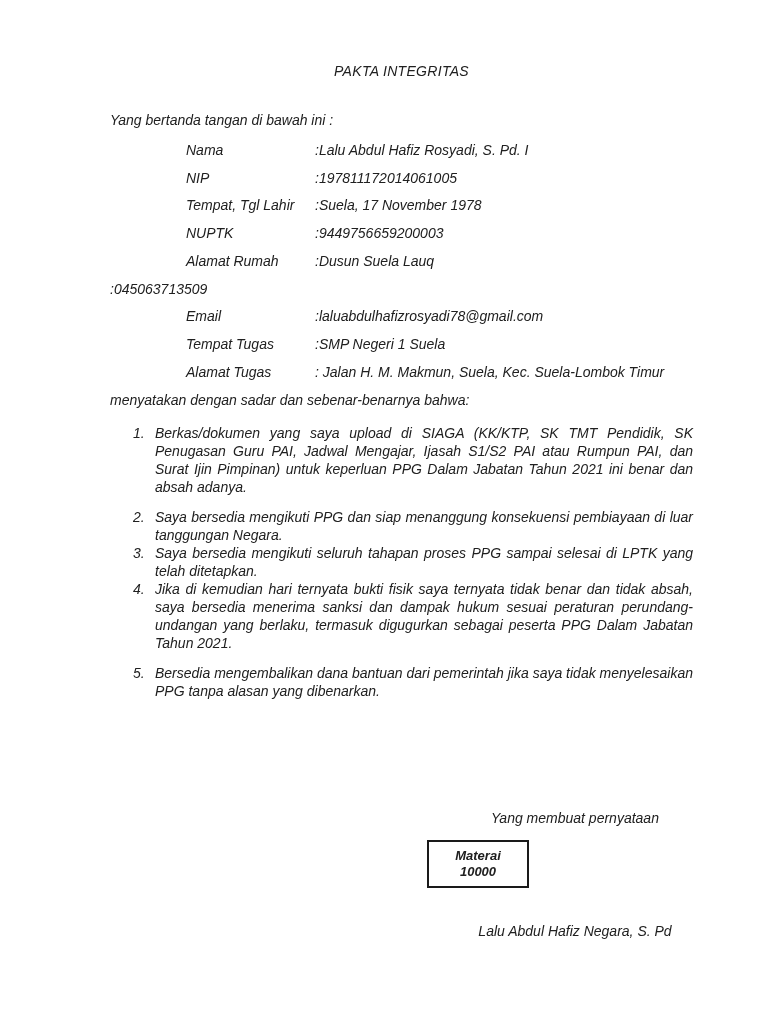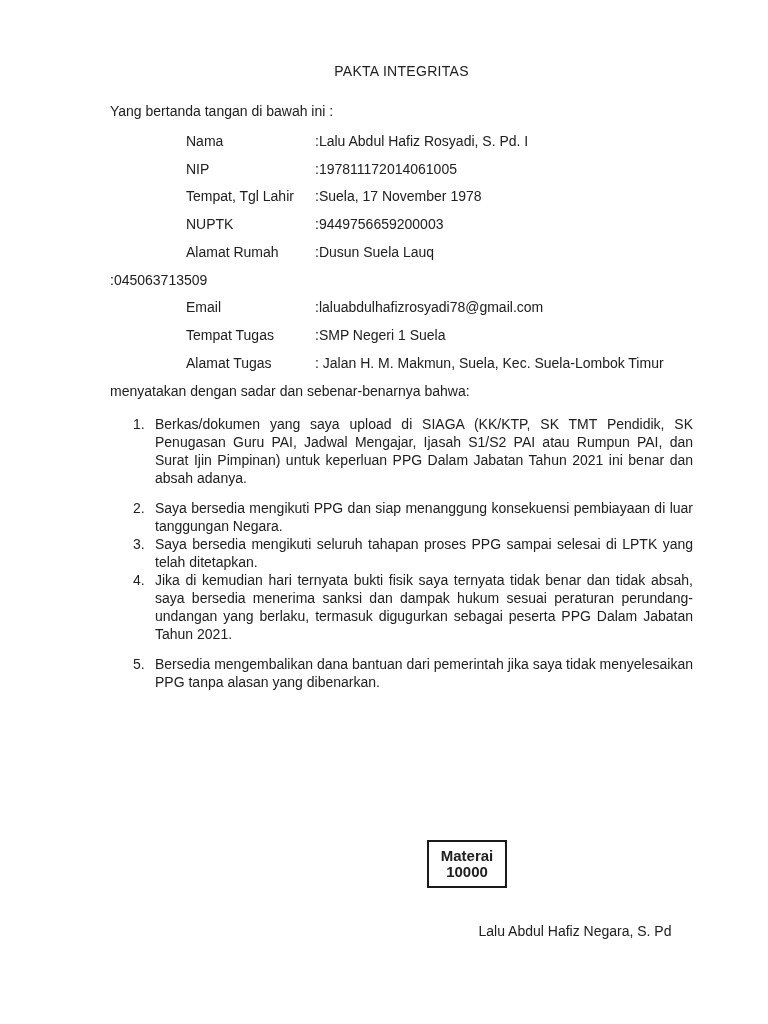--- a/index.html
+++ b/index.html
@@ -8,33 +8,34 @@
     background: #ffffff;
     font-family: "Liberation Sans", "DejaVu Sans", sans-serif;
     font-size: 14px;
     color: #202020;
   }
   .page {
     position: relative;
     width: 768px; height: 1024px;
     background: #ffffff;
     overflow: hidden;
+    font-style: italic;
   }
   .content {
     margin-left: 110px;
     width: 583px;
   }
   .title {
     margin-top: 62px;
     text-align: center;
     line-height: 18px;
     letter-spacing: 0.3px;
   }
   .opener {
-    margin-top: 22px;
+    margin-top: 31px;
     line-height: 18px;
   }
   .id-block { margin-top: 8px; }
   .id-row {
     display: flex;
     line-height: 27.7px;
   }
   .id-label {
     flex: 0 0 129px;
     margin-left: 76px;
@@ -68,29 +69,29 @@
   }
   .sig-heading {
     position: absolute;
     top: 809px; left: 420px; width: 310px;
     text-align: center;
     line-height: 18px;
   }
   .stamp {
     position: absolute;
     top: 840px; left: 427px;
-    width: 80px; height: 48px;
+    width: 102px; height: 48px;
     box-sizing: border-box;
     border: 2px solid #1a1a1a;
     display: flex;
     flex-direction: column;
     align-items: center;
     justify-content: center;
     font-weight: bold;
-    font-size: 15px;
+    font-size: 13px;
     line-height: 16px;
   }
   .sig-name {
     position: absolute;
     top: 922px; left: 420px; width: 310px;
     text-align: center;
     line-height: 18px;
   }
 </style>
 </head>
@@ -171,20 +172,21 @@
       </div>
       <div class="statement">
         <span class="st-num">5.</span>
         <span class="st-text">Bersedia mengembalikan dana bantuan dari pemerintah jika saya tidak menyelesaikan PPG tanpa alasan yang dibenarkan.</span>
       </div>
     </div>
 
 
   </div>
 
+  <div class="sig-heading">Yang membuat pernyataan</div>
 
   <div class="stamp">
     <span>Materai</span>
     <span>10000</span>
   </div>
 
   <div class="sig-name">Lalu Abdul Hafiz Negara, S. Pd</div>
 </div>
 
 </body></html>

